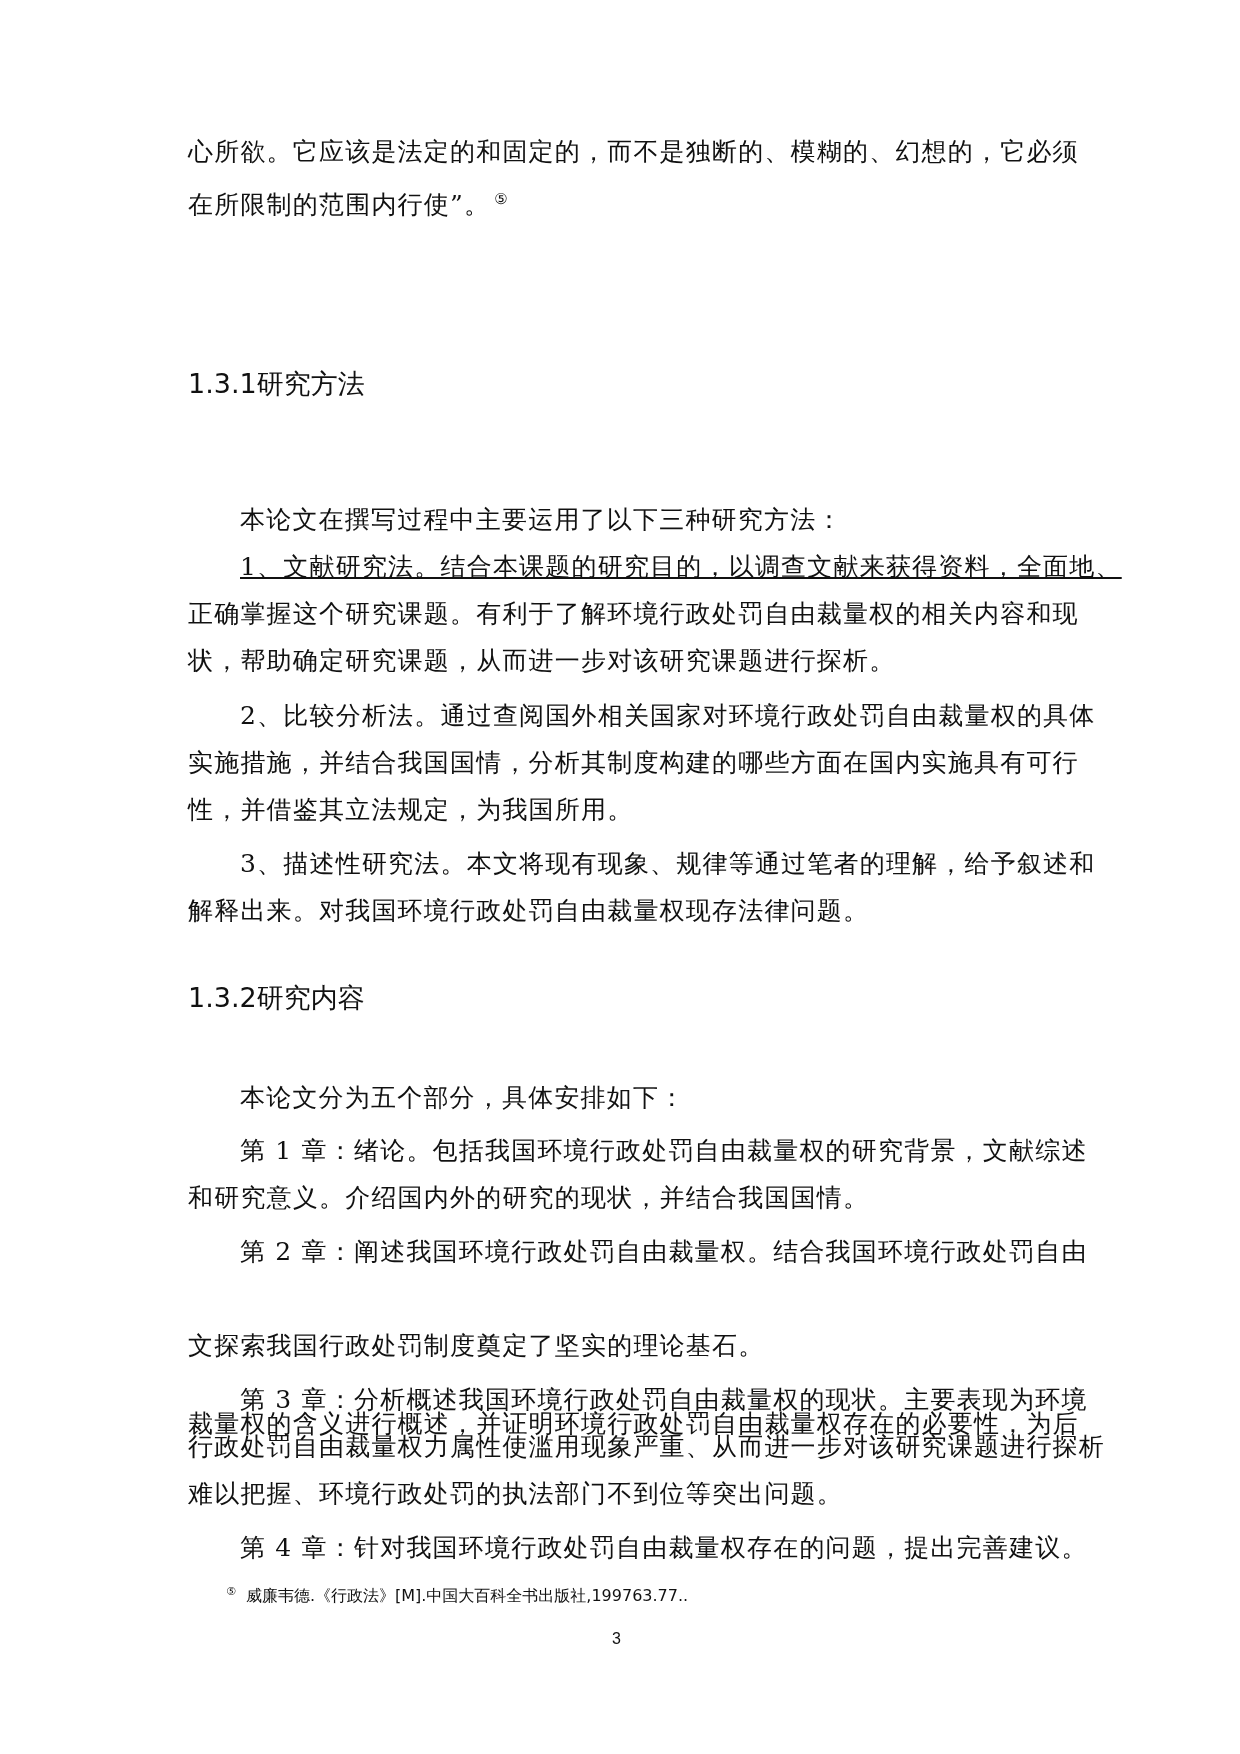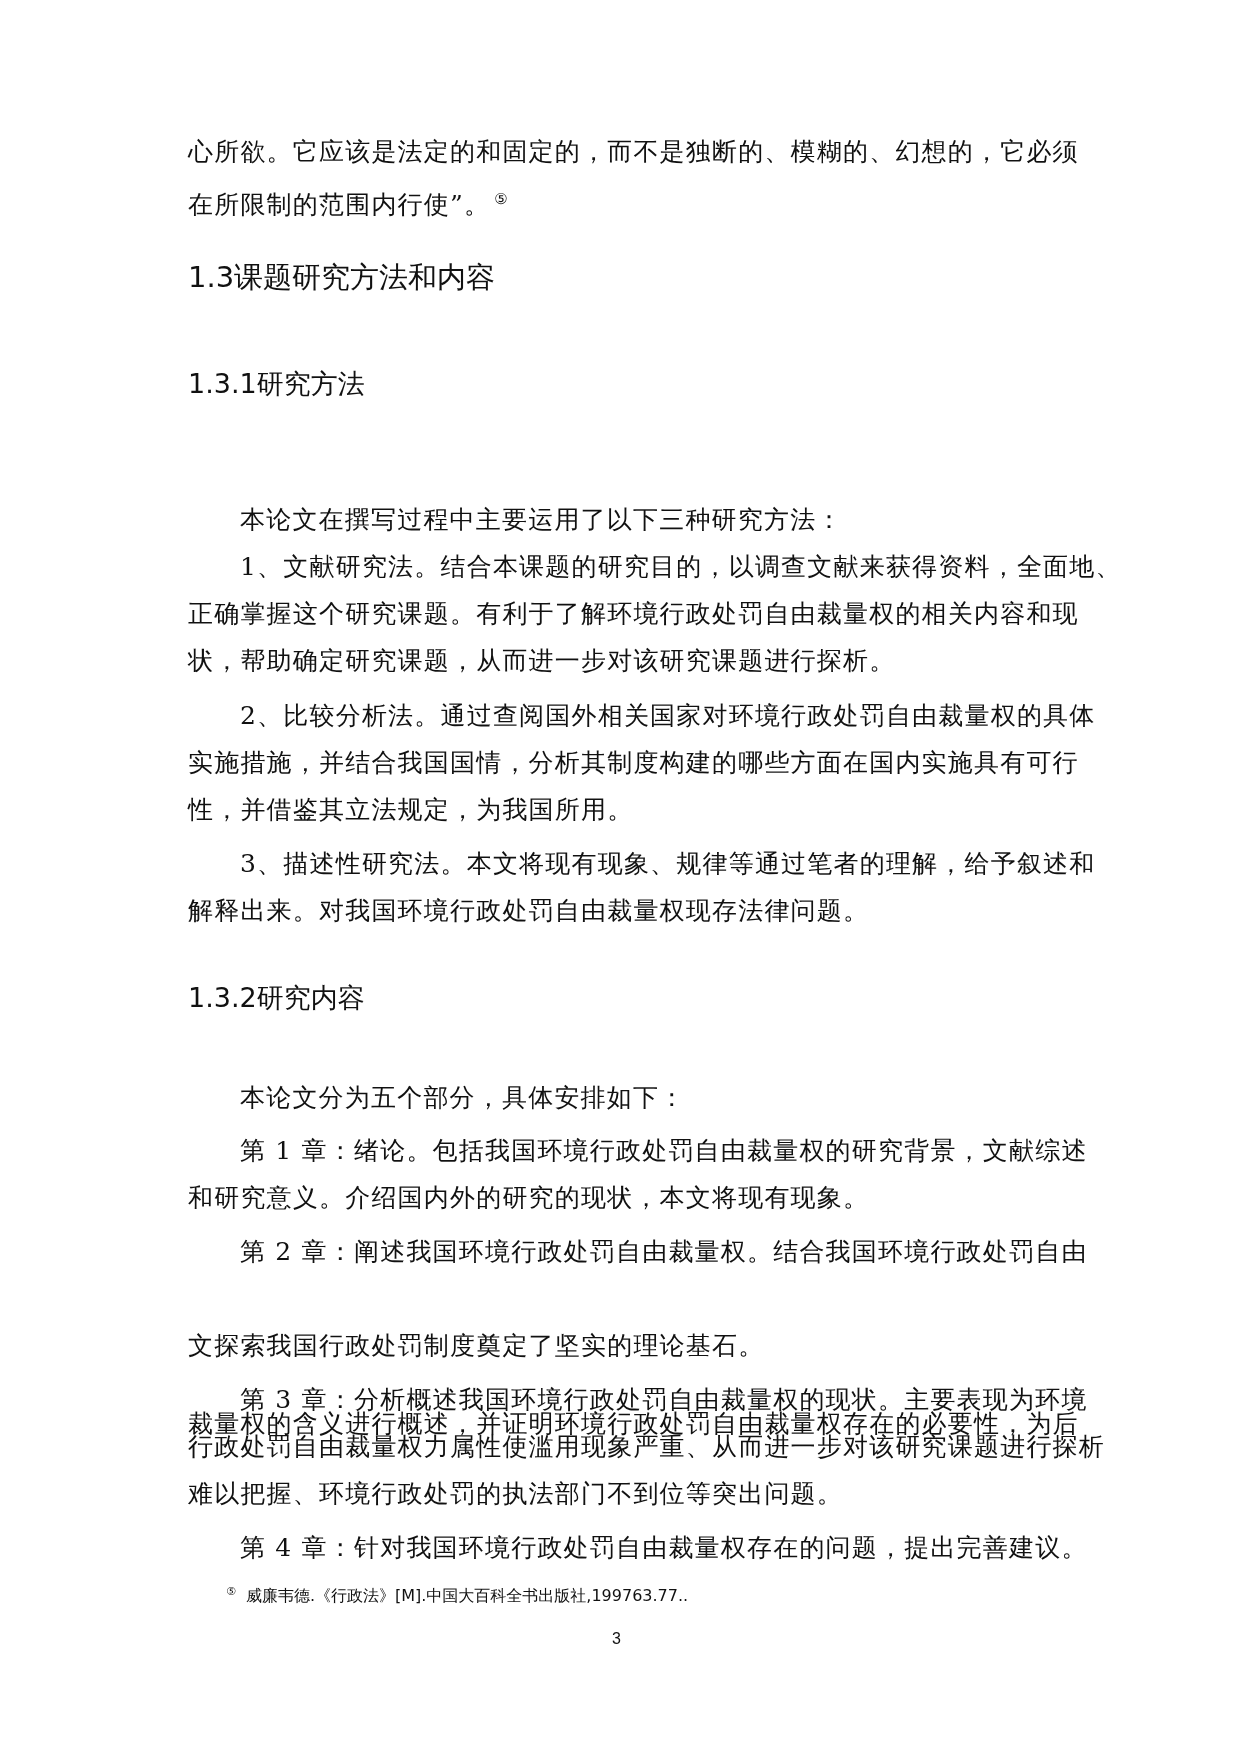--- a/index.html
+++ b/index.html
@@ -19,39 +19,38 @@
               font-family: "Liberation Sans", sans-serif; }
 </style>
 </head>
 <body>
 
 <div class="page">
 
   <div class="line" style="top:136px;">心所欲。它应该是法定的和固定的，而不是独断的、模糊的、幻想的，它必须</div>
   <div class="line" style="top:183px;"><span>在所限制的范围内行使”。</span><span class="sup">⑤</span></div>
 
-  <div class="heading h2" style="top:258px;">1.3课题研究方法和内容</div>
 
   <div class="heading h3" style="top:366px;">1.3.1研究方法</div>
 
   <div class="line indent" style="top:504px;">本论文在撰写过程中主要运用了以下三种研究方法：</div>
-  <div class="line indent" style="top:551px;">1、文献研究法。结合本课题的研究目的，以调查文献来获得资料，全面地、</div>
+  <div class="line indent" style="top:551px;text-decoration:underline;">1、文献研究法。结合本课题的研究目的，以调查文献来获得资料，全面地、</div>
   <div class="line" style="top:598px;">正确掌握这个研究课题。有利于了解环境行政处罚自由裁量权的相关内容和现</div>
   <div class="line" style="top:645px;">状，帮助确定研究课题，从而进一步对该研究课题进行探析。</div>
   <div class="line indent" style="top:700px;">2、比较分析法。通过查阅国外相关国家对环境行政处罚自由裁量权的具体</div>
   <div class="line" style="top:747px;">实施措施，并结合我国国情，分析其制度构建的哪些方面在国内实施具有可行</div>
   <div class="line" style="top:794px;font-family:Liberation Serif, serif;">性，并借鉴其立法规定，为我国所用。</div>
   <div class="line indent" style="top:848px;">3、描述性研究法。本文将现有现象、规律等通过笔者的理解，给予叙述和</div>
   <div class="line" style="top:895px;">解释出来。对我国环境行政处罚自由裁量权现存法律问题。</div>
 
   <div class="heading h3" style="top:980px;">1.3.2研究内容</div>
 
   <div class="line indent" style="top:1082px;">本论文分为五个部分，具体安排如下：</div>
   <div class="line indent" style="top:1135px;">第 1 章：绪论。包括我国环境行政处罚自由裁量权的研究背景，文献综述</div>
-  <div class="line" style="top:1182px;">和研究意义。介绍国内外的研究的现状，本文将现有现象。</div>
+  <div class="line" style="top:1182px;">和研究意义。介绍国内外的研究的现状，并结合我国国情。</div>
   <div class="line indent" style="top:1236px;">第 2 章：阐述我国环境行政处罚自由裁量权。结合我国环境行政处罚自由</div>
   <div class="line" style="top:1360px;margin-top:48px;">裁量权的含义进行概述，并证明环境行政处罚自由裁量权存在的必要性，为后</div>
   <div class="line" style="top:1330px;">文探索我国行政处罚制度奠定了坚实的理论基石。</div>
   <div class="line indent" style="top:1384px;">第 3 章：分析概述我国环境行政处罚自由裁量权的现状。主要表现为环境</div>
   <div class="line" style="top:1431px;">行政处罚自由裁量权力属性使滥用现象严重、从而进一步对该研究课题进行探析</div>
   <div class="line" style="top:1478px;">难以把握、环境行政处罚的执法部门不到位等突出问题。</div>
   <div class="line indent" style="top:1532px;">第 4 章：针对我国环境行政处罚自由裁量权存在的问题，提出完善建议。</div>
 
   <div class="footnote">
     <span class="fn-mark">⑤</span><span>威廉韦德.《行政法》[M].中国大百科全书出版社,199763.77..</span>

